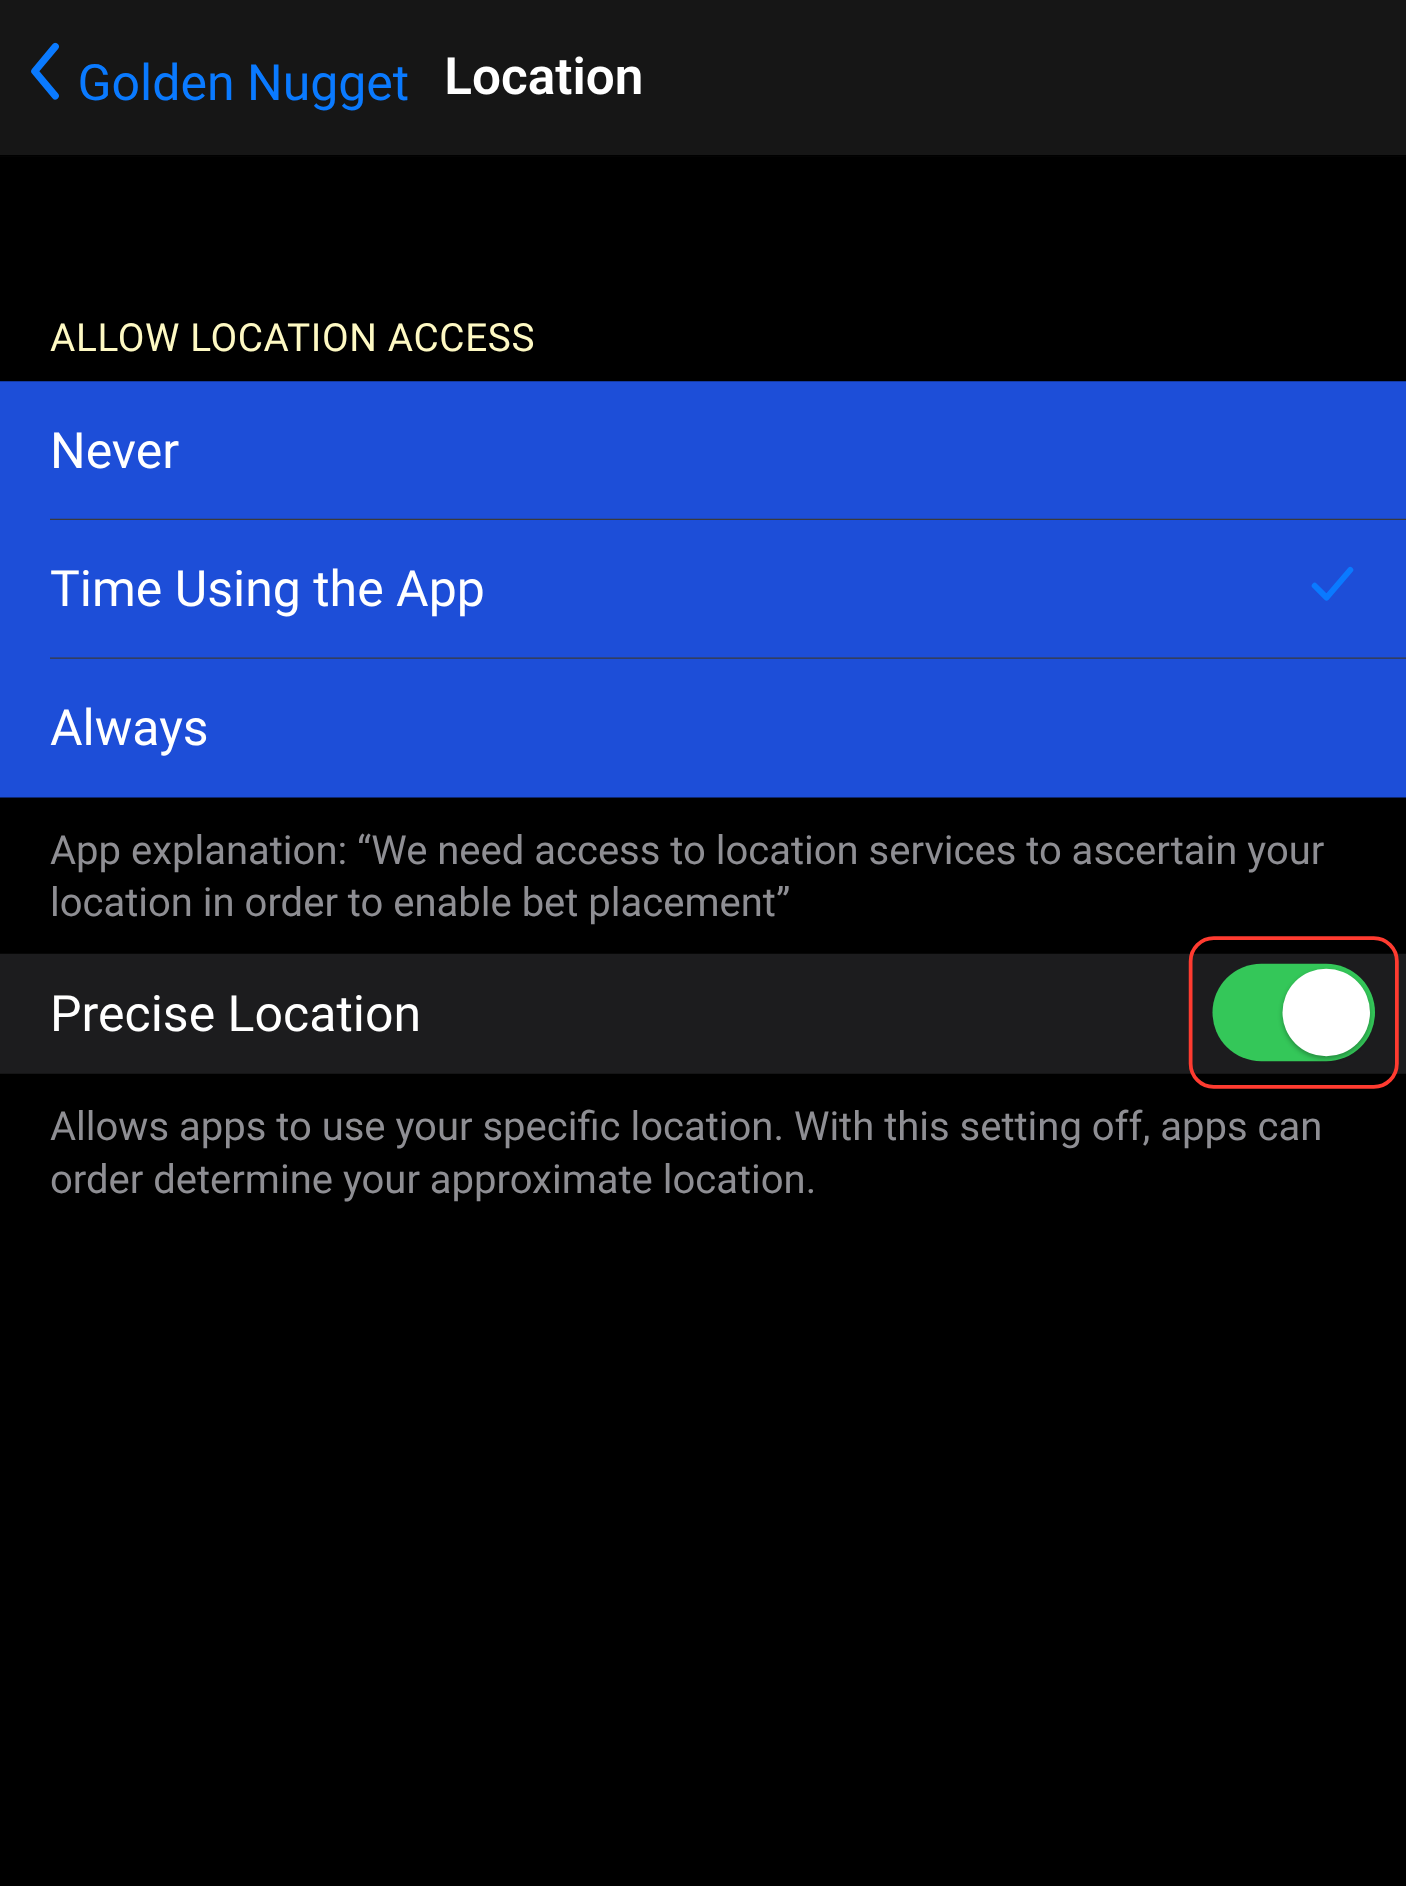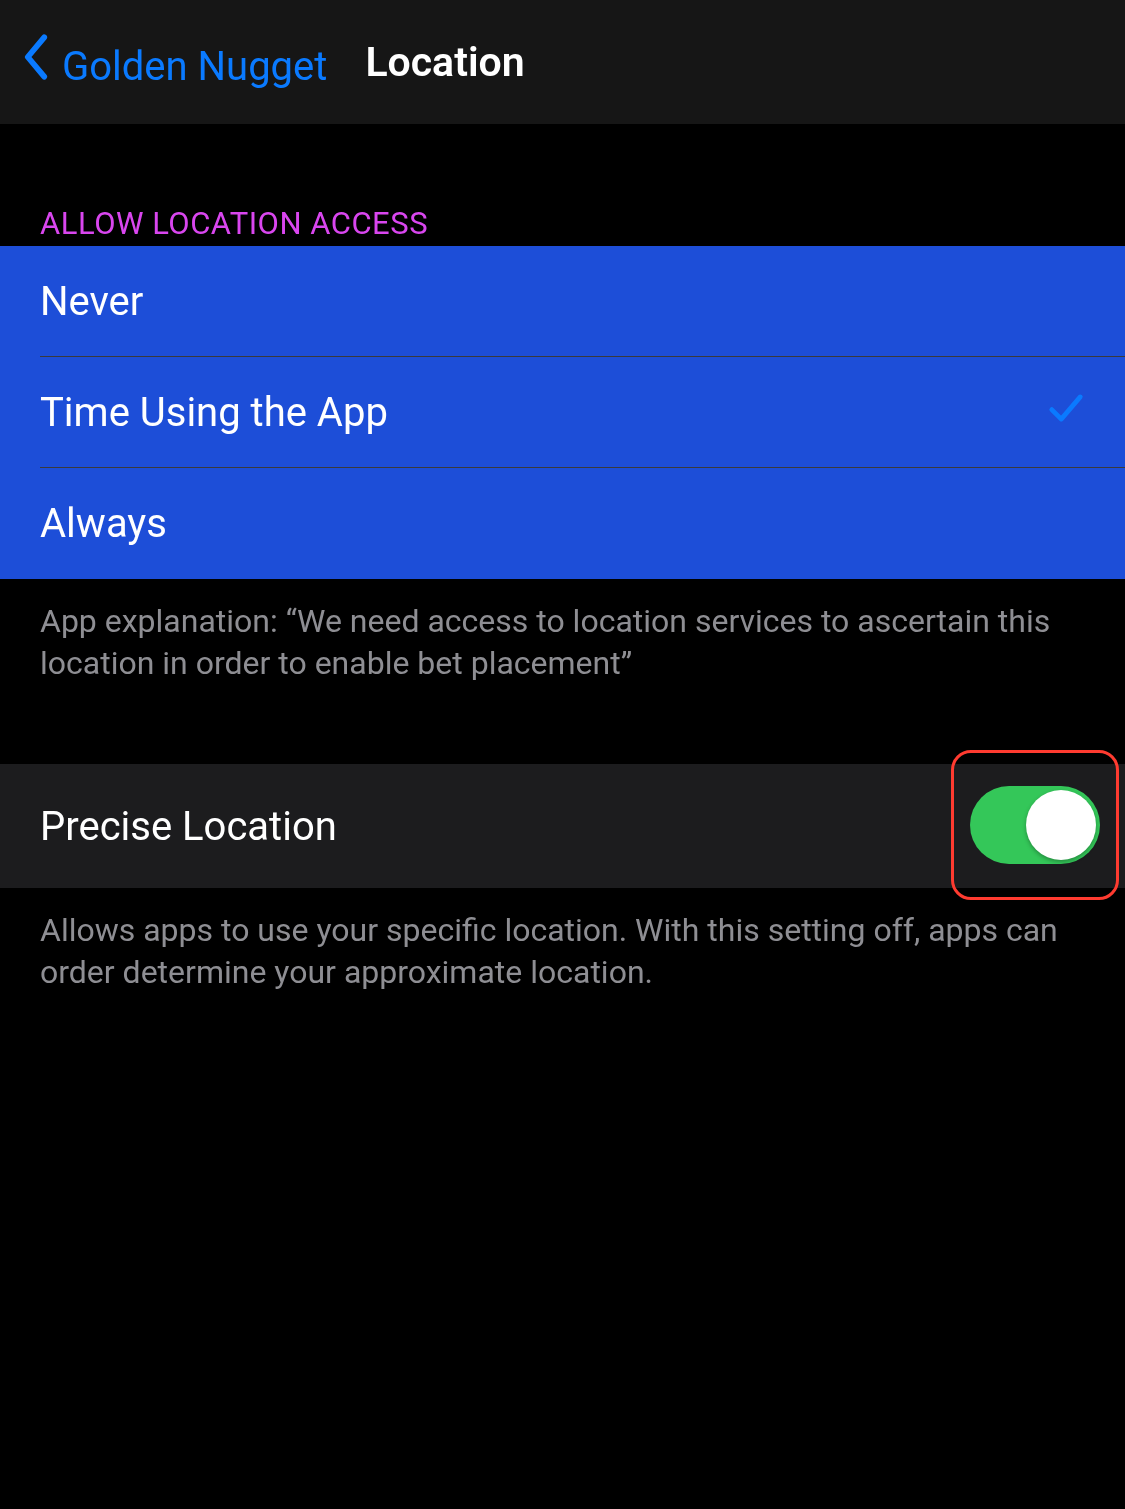--- a/index.html
+++ b/index.html
@@ -33,30 +33,31 @@
       gap: 12px;
     }
     .chevron-back-icon svg {
       width: 28px;
       height: 46px;
     }
     .header-title {
       color: #ffffff;
       font-size: 41px;
       font-weight: 600;
-      margin-left: 38px;
+      margin-left: 28px;
     }
     
     
     .section-header {
-      padding: 80px 40px 4px 40px;
-      color: #d946ef;
+      padding: 80px 40px 16px 40px;
+      color: #fef9c3;
       font-size: 31px;
       letter-spacing: 0.5px;
       text-transform: uppercase;
+      margin-top: 47px;
     }
     
     
     .list-group {
       background: #1d4ed8;
     }
     .list-item {
       display: flex;
       align-items: center;
       justify-content: space-between;
@@ -86,24 +87,23 @@
       color: #8e8e93;
       font-size: 32px;
       line-height: 1.30;
     }
     
     
     .toggle-row {
       display: flex;
       align-items: center;
       justify-content: space-between;
-      height: 124px;
+      height: 96px;
       padding: 0 12px 0 40px;
       background: #1c1c1e;
-      margin-top: 60px;
       position: relative;
     }
     .toggle-label {
       font-size: 40px;
       color: #ffffff;
     }
     
     
     .highlight-box {
       border: 3px solid #ff3b30;
@@ -163,21 +163,21 @@
       <svg viewBox="0 0 24 24" fill="none" stroke="#0a7aff" stroke-width="3" stroke-linecap="round" stroke-linejoin="round">
         <polyline points="3,13 9,19 21,5"></polyline>
       </svg>
     </span>
   </div>
   <div class="list-item">
     <span>Always</span>
   </div>
 </div>
 
-<div class="footer-text">App explanation: “We need access to location services to ascertain this location in order to enable bet placement”</div>
+<div class="footer-text">App explanation: “We need access to location services to ascertain your location in order to enable bet placement”</div>
 
 <div class="toggle-row">
   <span class="toggle-label">Precise Location</span>
   <div class="highlight-box">
     <div class="toggle">
       <div class="toggle-knob"></div>
     </div>
   </div>
 </div>
 

